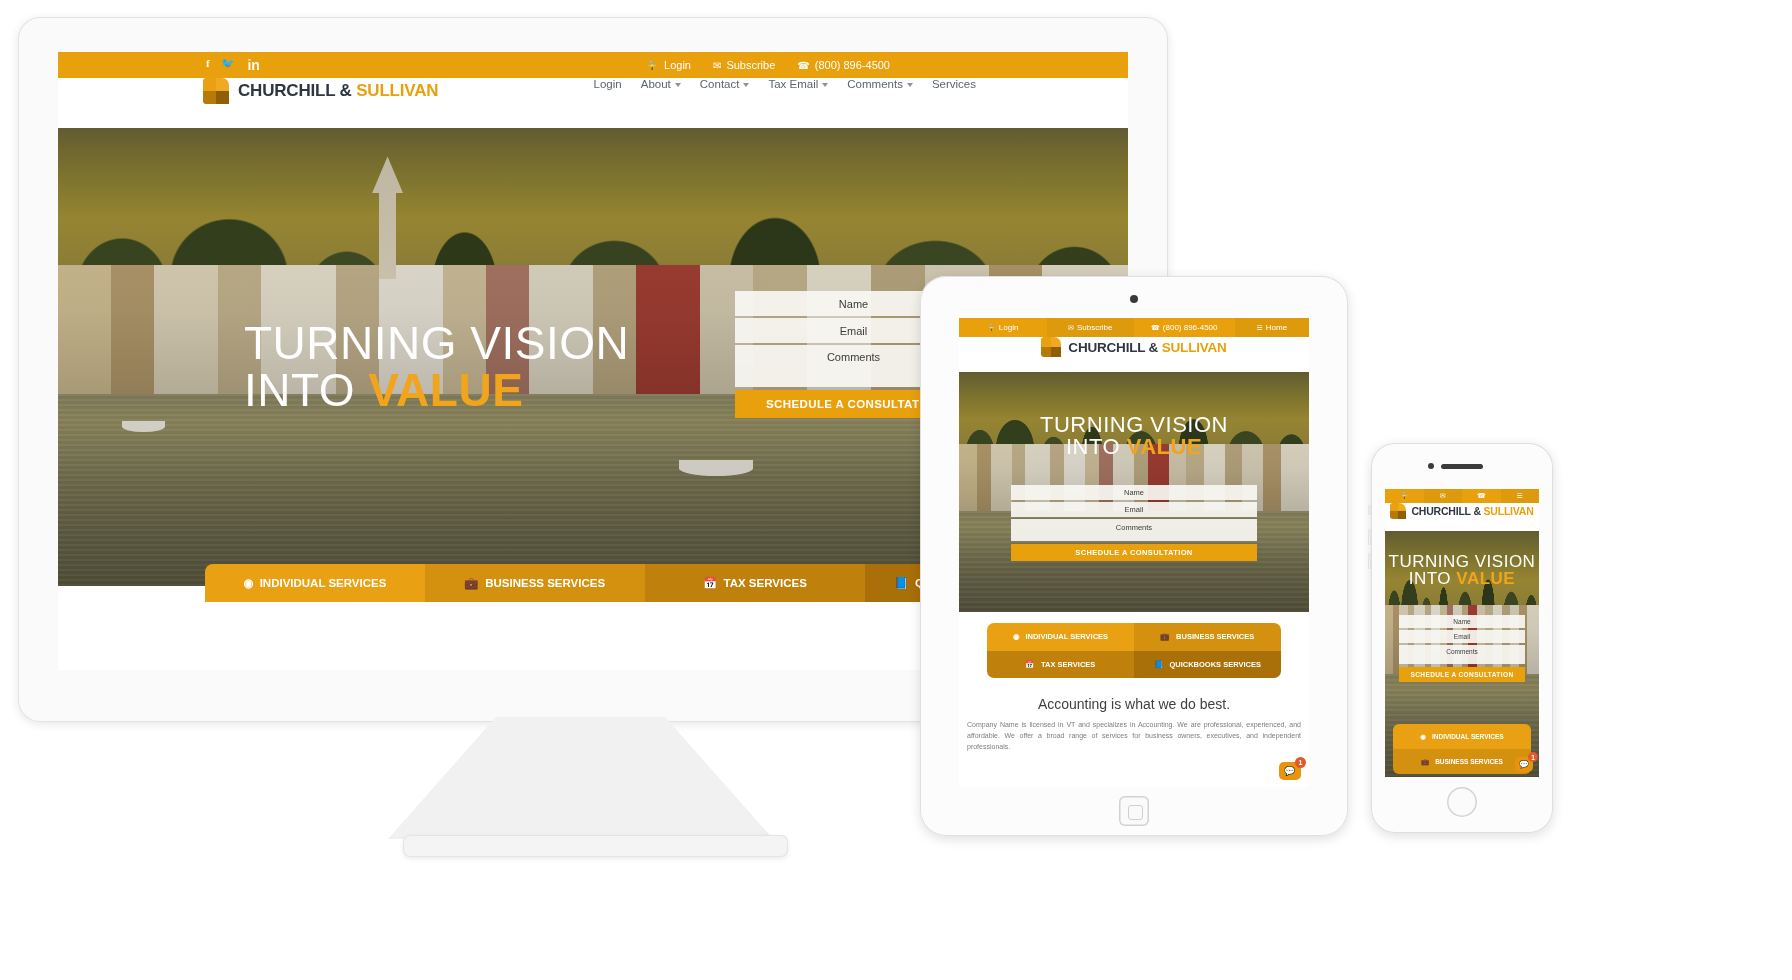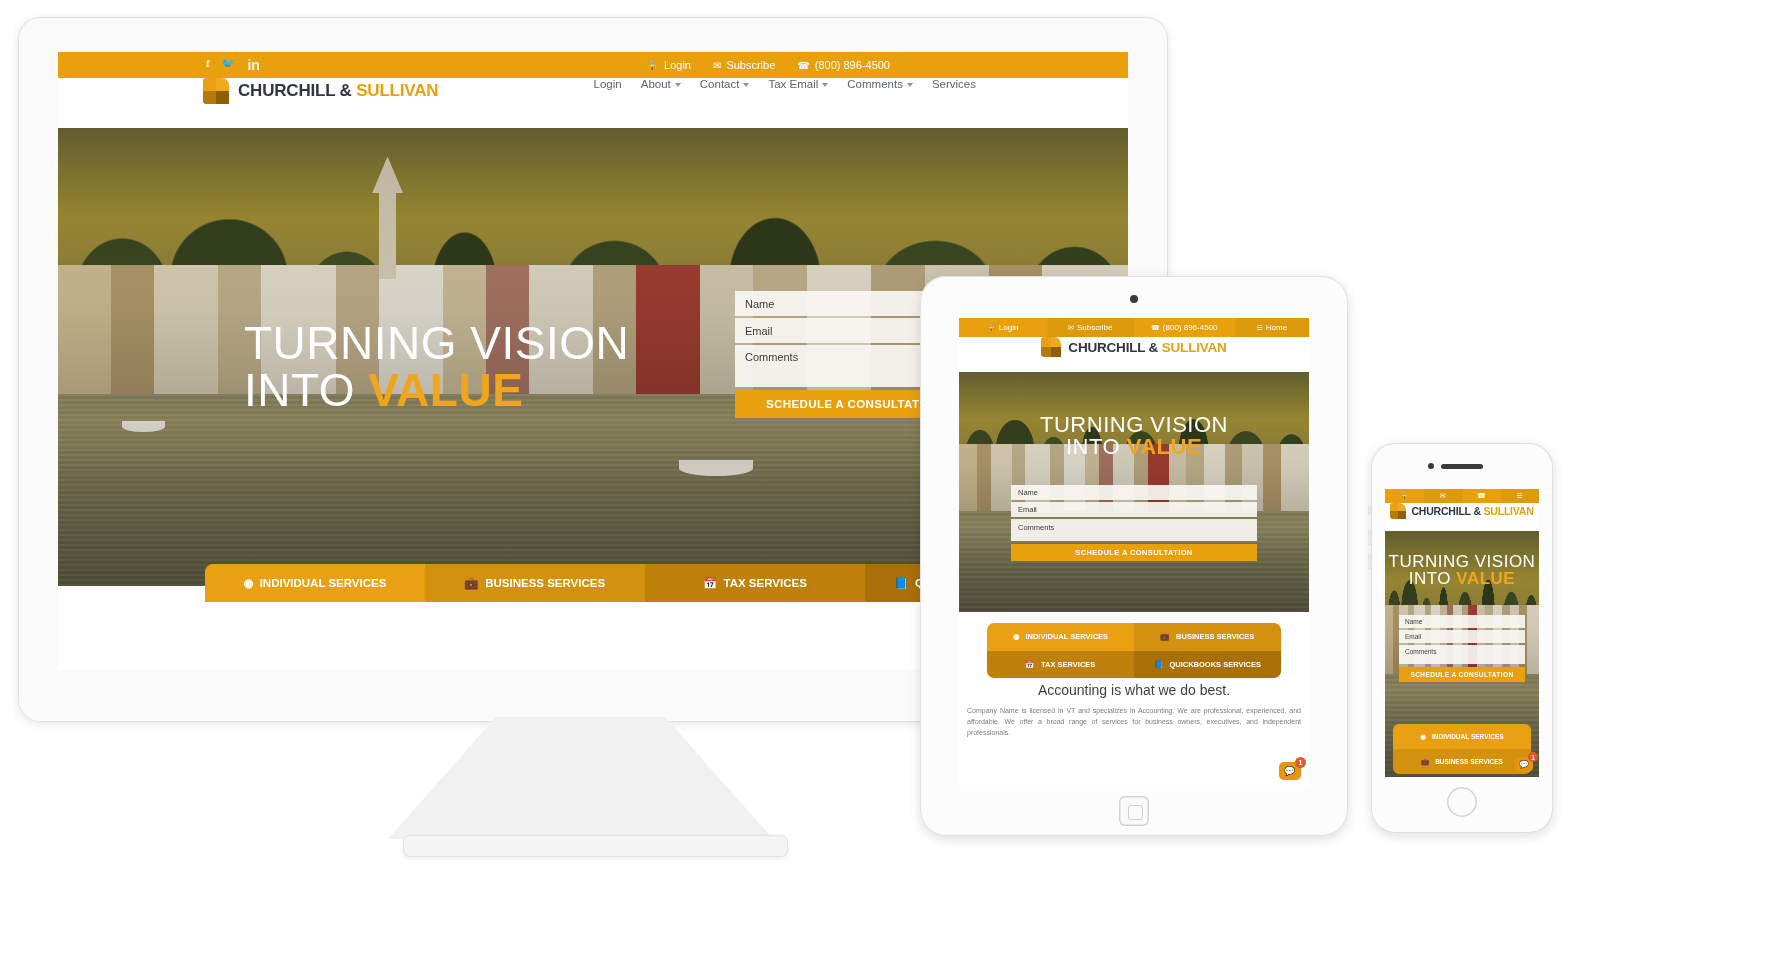--- a/index.html
+++ b/index.html
@@ -89,21 +89,21 @@
   .hero .tint {
     position:absolute; inset:0;
     background:linear-gradient(180deg, rgba(40,30,10,.18) 0%, rgba(30,22,8,.10) 40%, rgba(20,15,5,.22) 100%);
   }
 
   .hero-head { position:absolute; color:#fff; font-weight:300; line-height:1.02; letter-spacing:.5px; }
   .hero-head .l2 { display:block; }
   .hero-head .hl { color:#f0a51c; font-weight:bold; }
 
   .form-card { position:absolute; }
-  .form-field { background:rgba(248,247,243,.92); color:#3b3b3b; display:flex; align-items:center; }
+  .form-field { background:rgba(248,247,243,.92); color:#3b3b3b; display:flex; align-items:center;justify-content:center; }
   .form-cta { background:#e8a00d; color:#fff; font-weight:bold; display:flex; align-items:center; justify-content:center; letter-spacing:.4px; }
 
   .tabs { position:absolute; display:flex; overflow:hidden; }
   .tab { display:flex; align-items:center; justify-content:center; color:#fff; font-weight:bold; white-space:nowrap; }
   .tab .ti { margin-right:6px; }
 
   
   #monitor { position:absolute; left:18px; top:17px; width:1150px; height:840px; }
   .mon-bezel {
     position:absolute; left:0; top:0; width:1150px; height:705px;
@@ -342,21 +342,21 @@
       <div class="tab" style="width:50%;height:50%;background:#bf810c;font-size:7.5px;">
         <span class="ti">📅</span>
         <span>TAX SERVICES</span>
       </div>
       <div class="tab" style="width:50%;height:50%;background:#a96f09;font-size:7.5px;">
         <span class="ti">📘</span>
         <span>QUICKBOOKS SERVICES</span>
       </div>
     </div>
 
-    <div style="position:absolute;left:0;right:0;top:364px;padding:0 5px;">
+    <div style="position:absolute;left:0;right:0;top:378px;padding:0 5px;">
       <div class="hdg-accounting" style="font-size:14px;margin-bottom:8px;">Accounting is what we do best.</div>
       <div class="body-copy" style="font-size:7px;padding:0 3px;">Company Name is licensed in VT and specializes in Accounting. We are professional, experienced, and affordable. We offer a broad range of services for business owners, executives, and independent professionals.</div>
     </div>
 
     <div class="chat" style="right:8px;bottom:6px;width:22px;height:18px;">
       <span style="font-size:9px;">💬</span>
       <span class="badge" style="width:11px;height:11px;font-size:7px;">1</span>
     </div>
   </div>
 </div>

